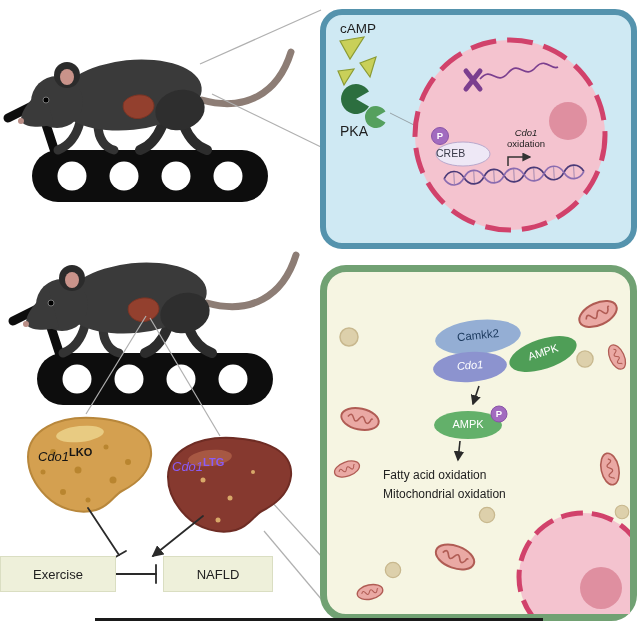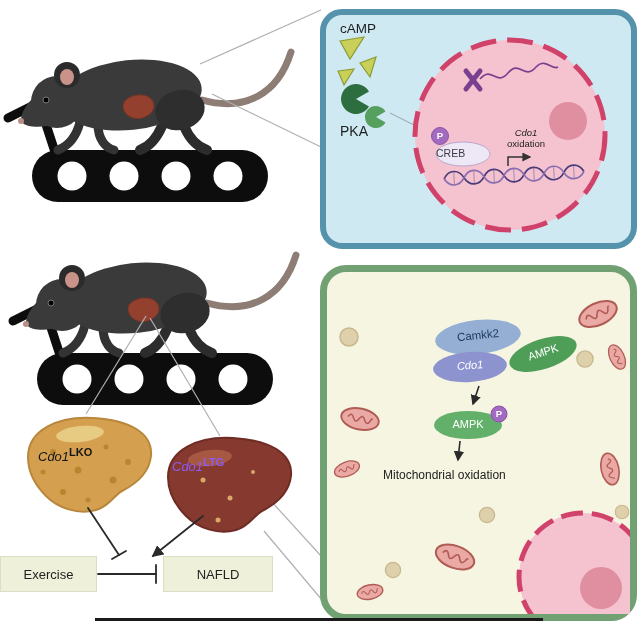--- a/index.html
+++ b/index.html
@@ -121,21 +121,21 @@
     </g>
   </svg>
 
   <div class="lbl" style="left:38px;top:446px;font-size:13px;color:#141414">
     <span style="font-style:italic">Cdo1</span><sup>LKO</sup>
   </div>
   <div class="lbl" style="left:172px;top:456px;font-size:13px;color:#8b5cf6">
     <span style="font-style:italic">Cdo1</span><sup>LTG</sup>
   </div>
 
-  <div class="pbox" style="left:0;width:97px">
+  <div class="pbox" style="left:0;width:116px">
     <span>Exercise</span>
   </div>
   <div class="pbox" style="left:163px;width:110px">
     <span>NAFLD</span>
   </div>
 
   <div class="panel top-panel">
     <svg width="305" height="228" viewBox="0 0 305 228">
       <defs>
         <marker id="ah-top" viewBox="0 0 10 10" refX="8.5" refY="5" markerWidth="6" markerHeight="6" orient="auto">
@@ -244,18 +244,19 @@
 
       <line x1="133" y1="169" x2="131" y2="188" stroke="#2a2a2a" stroke-width="1.6" marker-end="url(#ah-bot)"></line>
     </svg>
 
     <div class="lbl" style="left:109px;top:57px;width:84px;text-align:center;font-size:11.5px;color:#1c3a5e;transform:rotate(-6deg)">Camkk2</div>
     <div class="lbl wh" style="left:185px;top:74px;width:62px;transform:rotate(-18deg)">AMPK</div>
     <div class="lbl wh" style="left:112px;top:87px;width:62px;transform:rotate(-4deg);font-style:italic">Cdo1</div>
     <div class="lbl badge" style="left:164px;top:134px;width:16px;height:16px">P</div>
     <div class="lbl wh" style="left:107px;top:146px;width:68px">AMPK</div>
     <div class="lbl" style="left:56px;top:194px;font-size:12px;line-height:19px;color:#222">
+      <div>Fatty acid oxidation</div>
       <div>Mitochondrial oxidation</div>
     </div>
   </div>
 
   <div style="left:95px;top:618px;width:448px;height:3px;background:#1a1a1a"></div>
 </div>
 
 </body></html>

